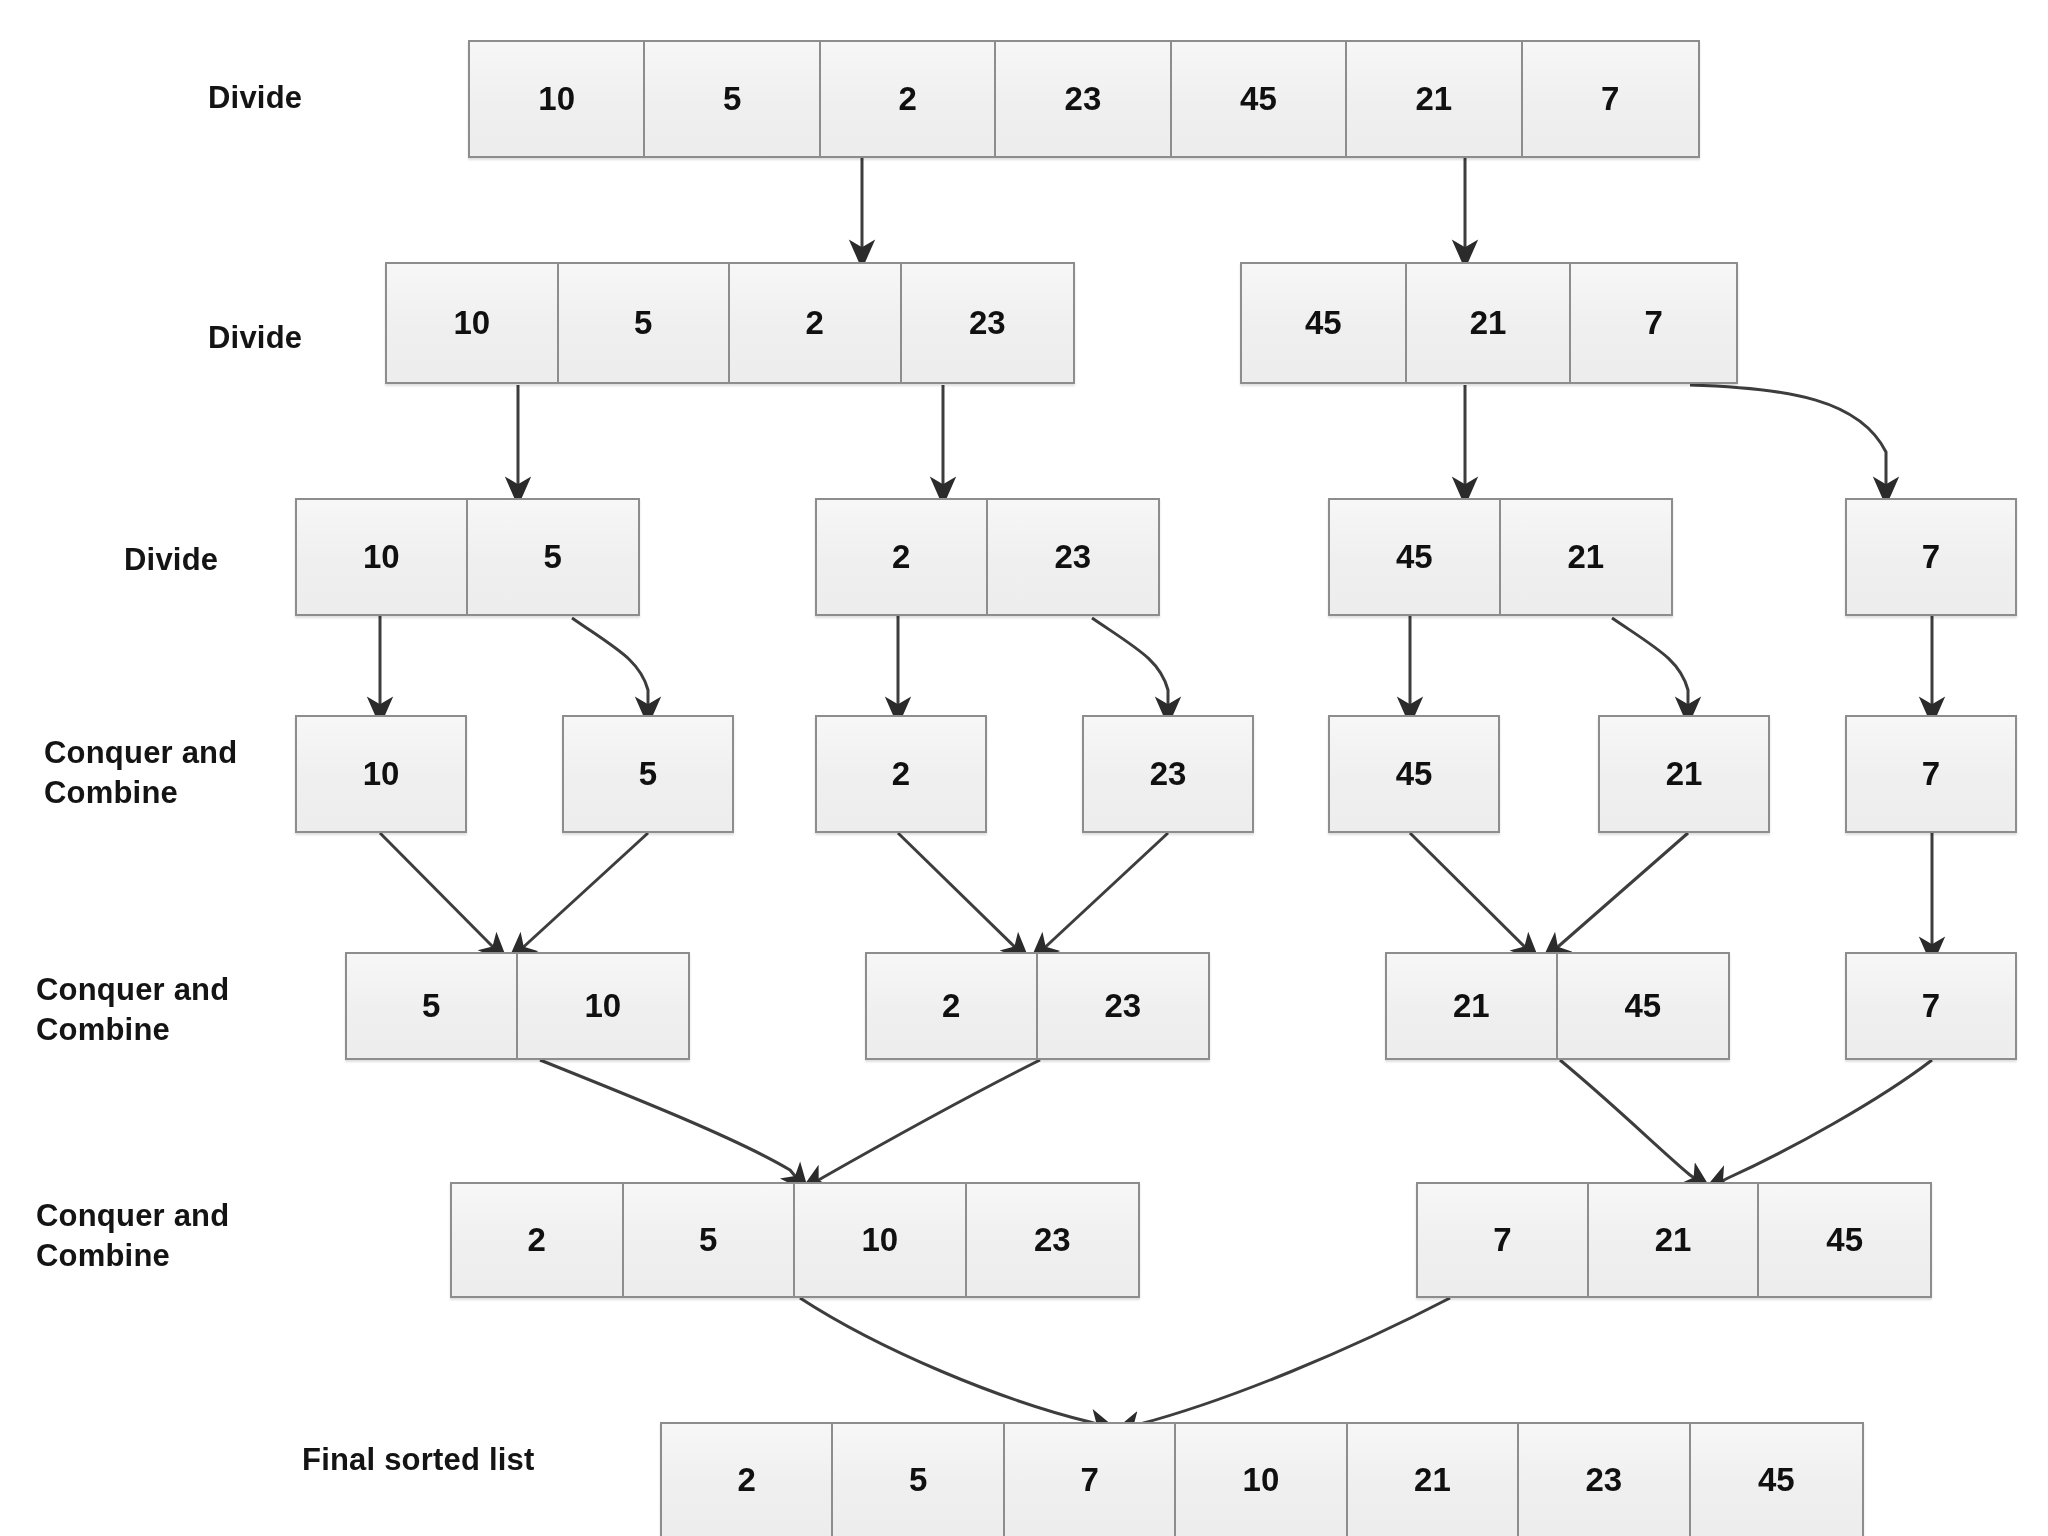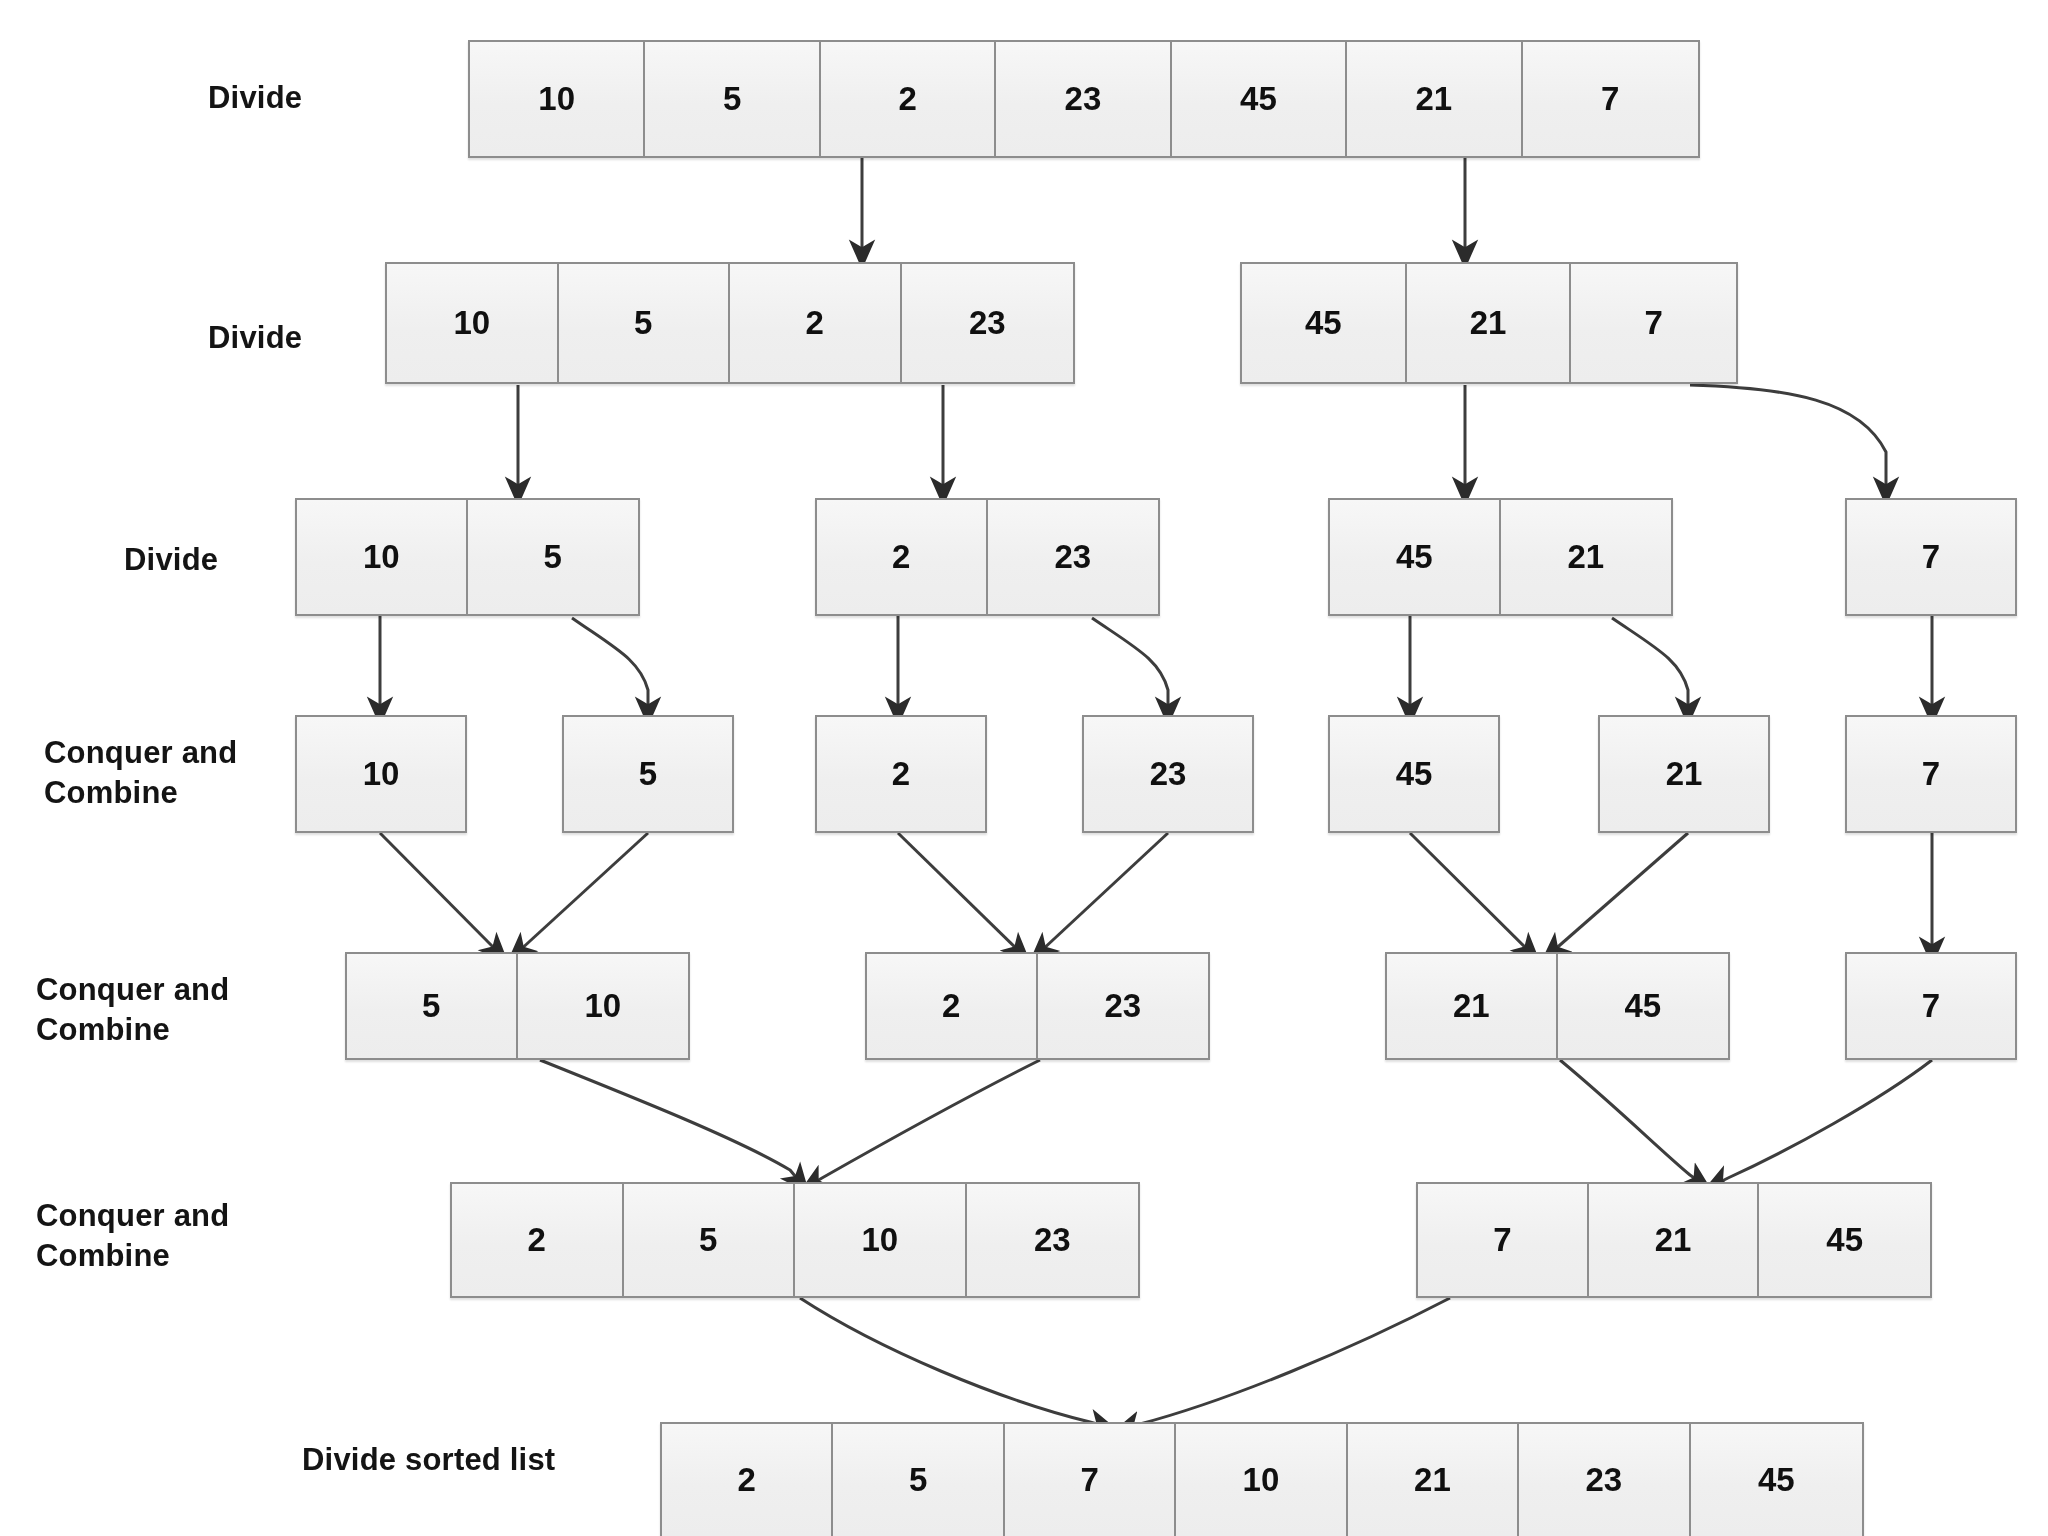--- a/index.html
+++ b/index.html
@@ -185,21 +185,21 @@
     <div class="cell" style="width:172px">10</div>
     <div class="cell" style="width:172px">23</div>
   </div>
 
   <div class="array" style="left:1416px;top:1182px;width:516px;height:116px;">
     <div class="cell" style="width:172px">7</div>
     <div class="cell" style="width:172px">21</div>
     <div class="cell" style="width:172px">45</div>
   </div>
 
-  <div class="row-label" style="left:302px;top:1440px;">Divide sorted list</div>
+  <div class="row-label" style="left:302px;top:1440px;">Final sorted list</div>
 
   <div class="array" style="left:660px;top:1422px;width:1204px;height:116px;">
     <div class="cell" style="width:172px">2</div>
     <div class="cell" style="width:172px">5</div>
     <div class="cell" style="width:172px">7</div>
     <div class="cell" style="width:172px">10</div>
     <div class="cell" style="width:172px">21</div>
     <div class="cell" style="width:172px">23</div>
     <div class="cell" style="width:172px">45</div>
   </div>

